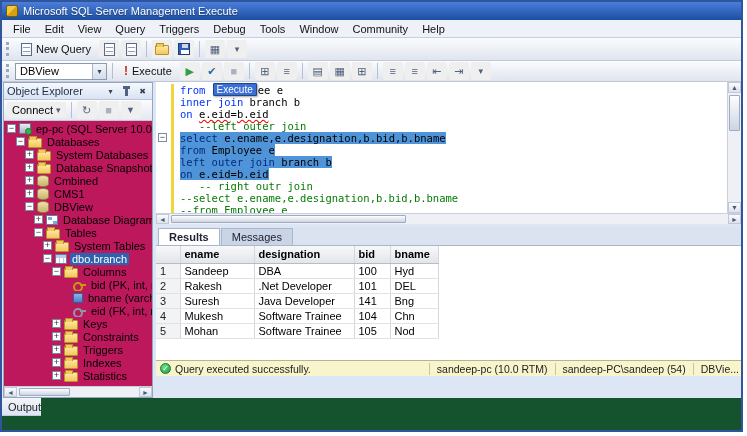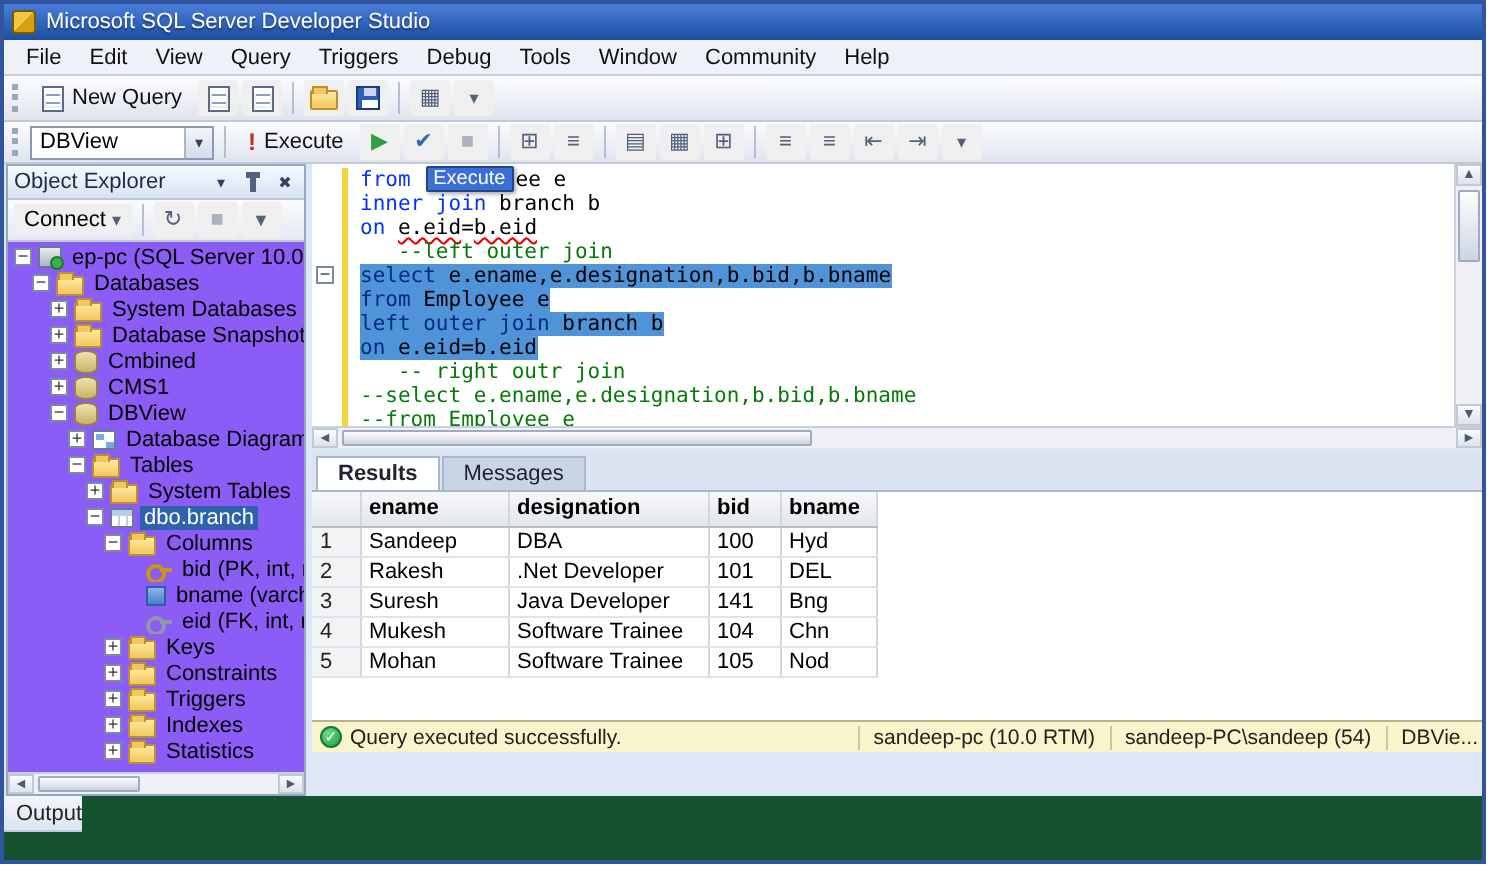--- a/index.html
+++ b/index.html
@@ -46,21 +46,21 @@
   .csskey::after { content:""; position:absolute; left:7px; top:4px; width:6px; height:2px; background:#c79810; box-shadow:4px 2px 0 -2px #c79810; }
   .csskey.silver::before { border-color:#8e98a6; }
   .csskey.silver::after { background:#8e98a6; box-shadow:4px 2px 0 -2px #8e98a6; }
   .csspin { width:3px; height:8px; background:#51617e; position:relative; margin-top:2px; }
   .csspin::before { content:""; position:absolute; top:-2px; left:-2px; width:7px; height:3px; background:#51617e; }
 
   
   .main { height:316px; display:flex; flex:0 0 auto; background:#dce6f5; }
 
   
-  .oe { width:150px; background:#8b5cf6; border:1px solid #93a6c4; display:flex; flex-direction:column; margin-left:1px; }
+  .oe { width:150px; background:#be185d; border:1px solid #93a6c4; display:flex; flex-direction:column; margin-left:1px; }
   .oe-header { height:17px; background:linear-gradient(180deg,#f6f9fd,#d8e3f3); border-bottom:1px solid #b9c6da; display:flex; align-items:center; padding:0 3px; gap:3px; flex:0 0 auto; }
   .oe-title { font-size:11px; color:#1d2c45; flex:1; white-space:nowrap; overflow:hidden; }
   .oe-hbtn { width:13px; height:13px; display:flex; align-items:center; justify-content:center; font-size:8px; color:#33435e; cursor:default; }
   .oe-toolbar { height:21px; display:flex; align-items:center; gap:2px; padding:0 3px; background:linear-gradient(180deg,#fbfcfe,#e3e8f1); border-bottom:1px solid #c2c9d6; flex:0 0 auto; }
   .connect-btn { display:flex; align-items:center; gap:3px; font-size:11px; padding:1px 4px; border:1px solid transparent; }
   .tree { flex:1; overflow:hidden; padding-top:1px; }
   .tree-row { height:13px; display:flex; align-items:center; gap:3px; white-space:nowrap; overflow:hidden; cursor:default; }
   .expander { width:9px; height:9px; flex:0 0 9px; border:1px solid #7a8aa5; background:#fff; font-size:9px; line-height:7px; text-align:center; color:#333; }
   .expander.hidden { visibility:hidden; }
   .ticon { flex:0 0 auto; display:inline-block; }
@@ -123,21 +123,21 @@
   .bottom-gap { height:7px; border-bottom:1px solid #c0cadf; }
   .output-bar { height:18px; display:flex; align-items:center; padding-left:6px; font-size:11px; color:#222; background:linear-gradient(180deg,#f2f5fa,#dde5f2); border-bottom:1px solid #c0cadf; }
 </style>
 </head>
 <body>
 
 <div class="window">
 
   <div class="titlebar">
     <span class="appicon"></span>
-    <span class="titletext">Microsoft SQL Server Developer Studio</span>
+    <span class="titletext">Microsoft SQL Server Management Execute</span>
   </div>
 
   <div class="menubar">
       <div class="menu-item">File</div>
       <div class="menu-item">Edit</div>
       <div class="menu-item">View</div>
       <div class="menu-item">Query</div>
       <div class="menu-item">Triggers</div>
       <div class="menu-item">Debug</div>
       <div class="menu-item">Tools</div>

